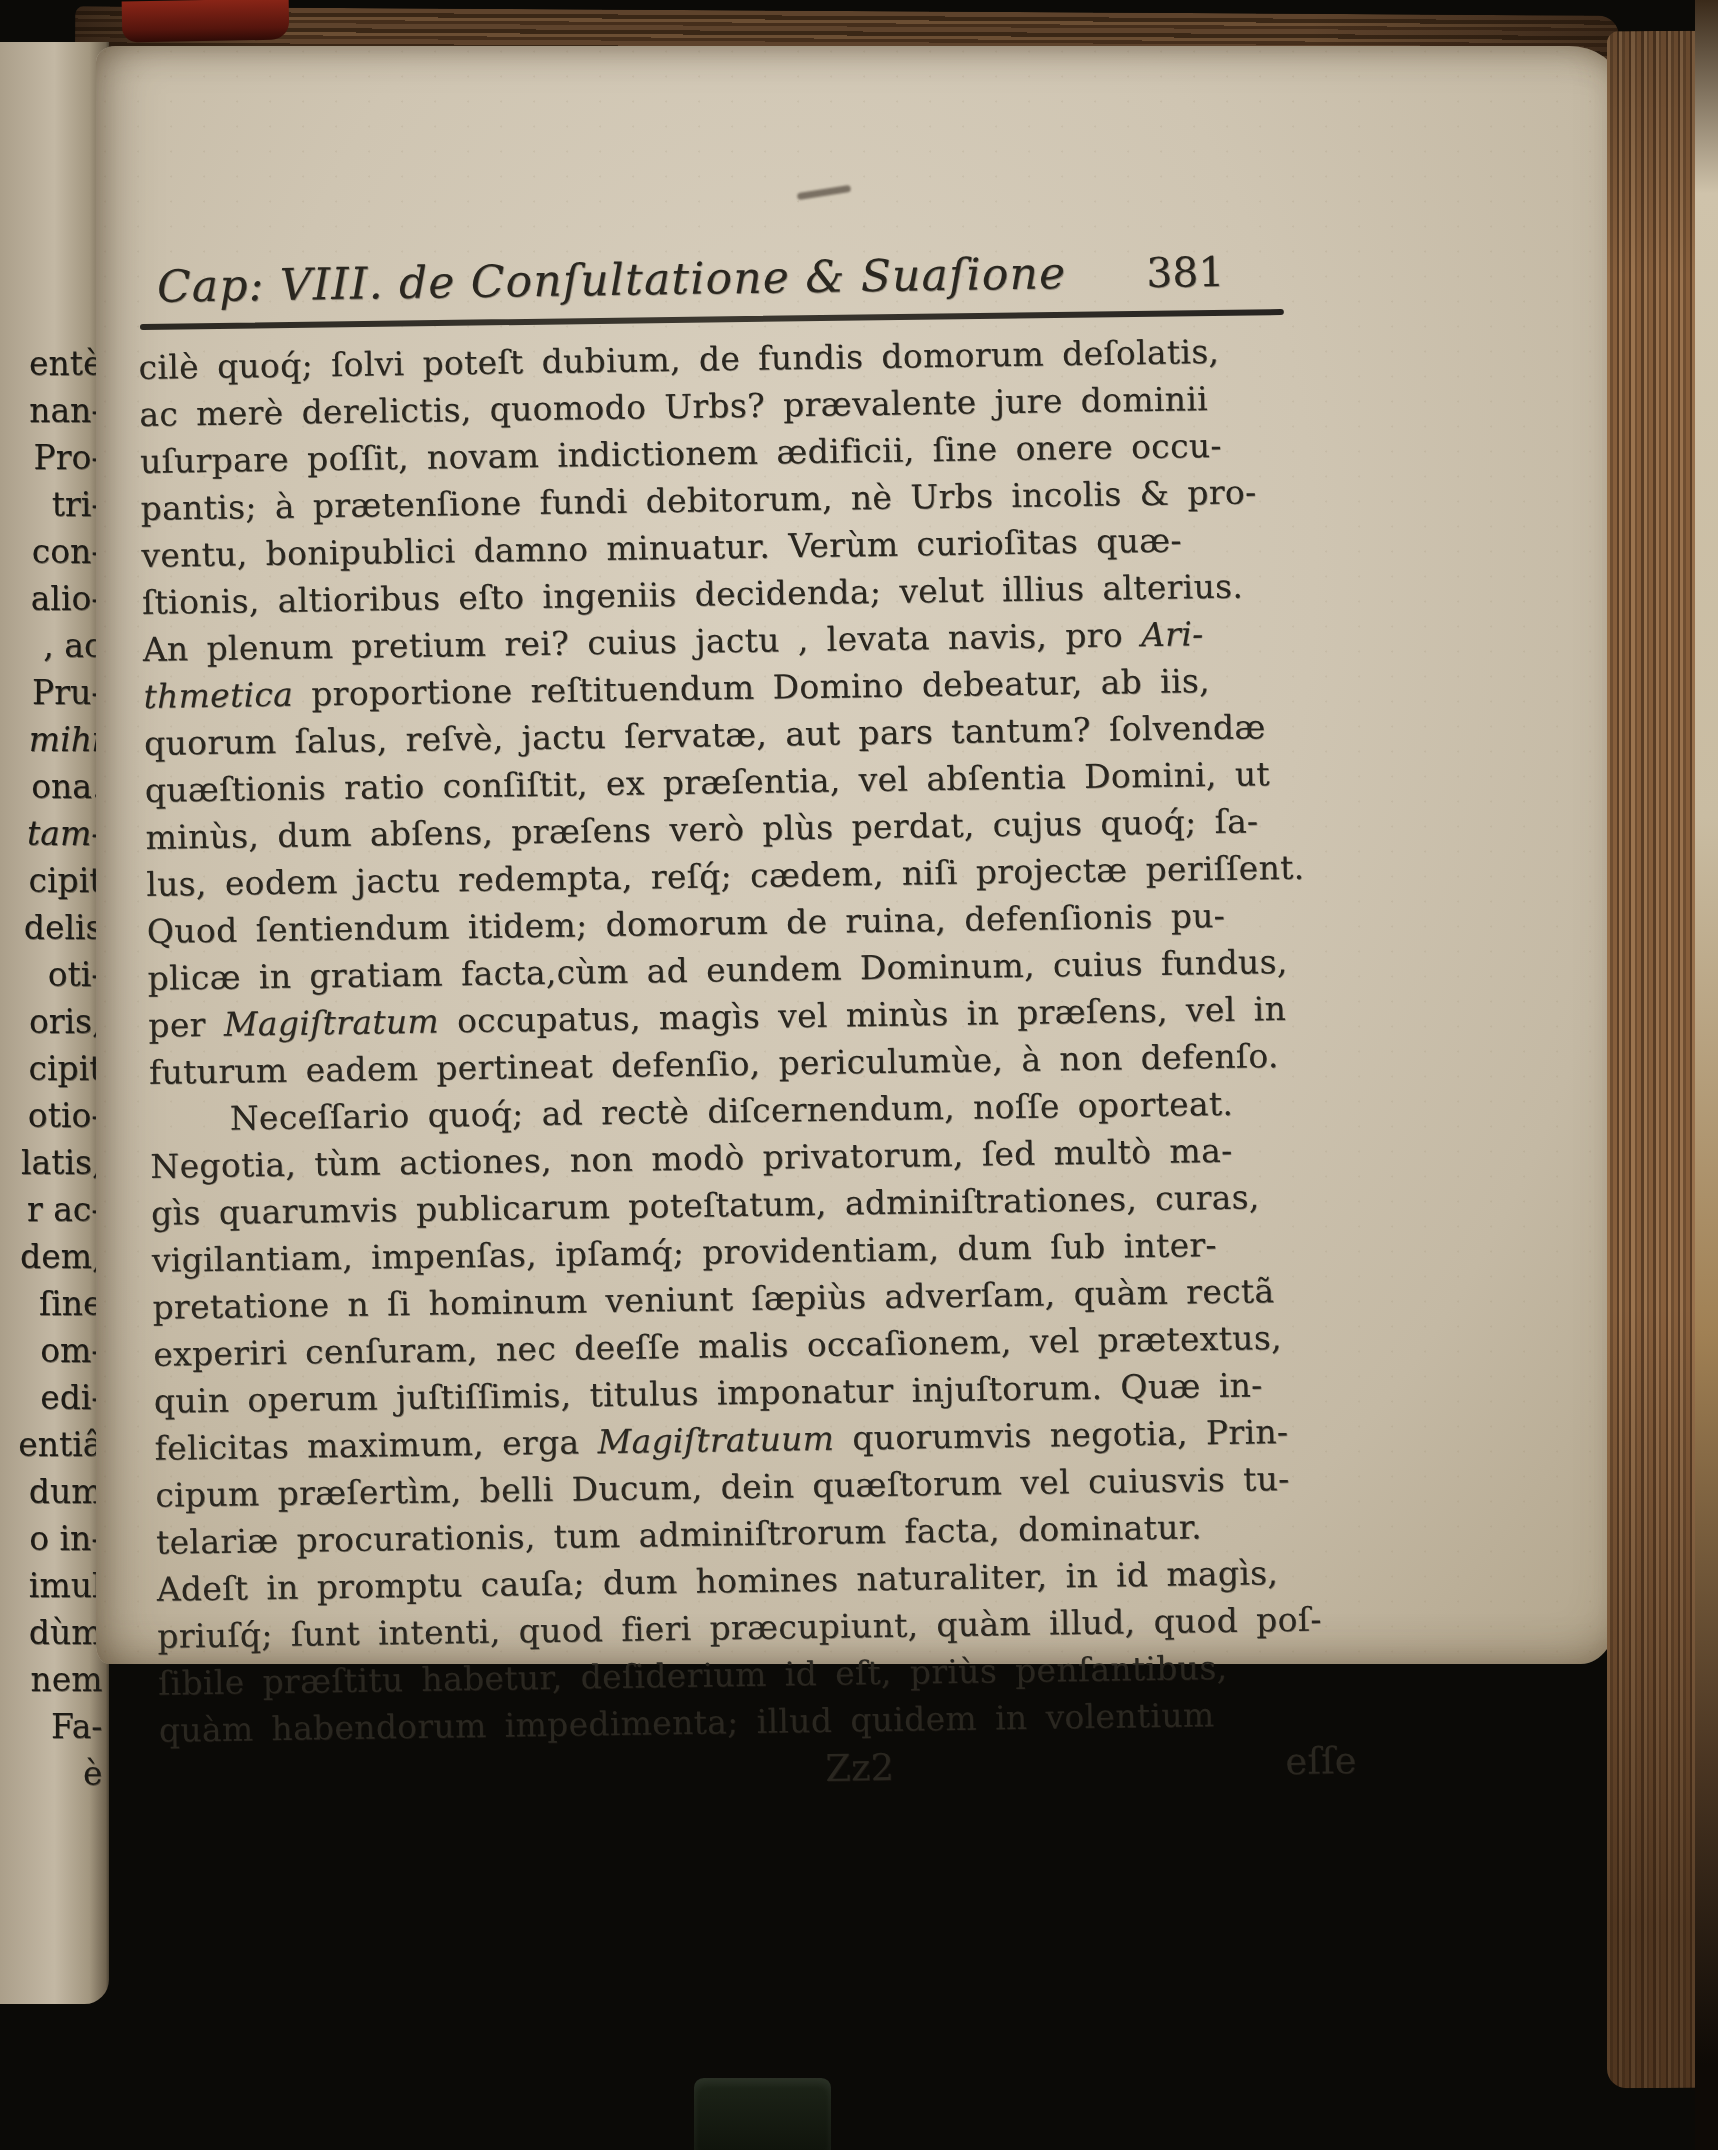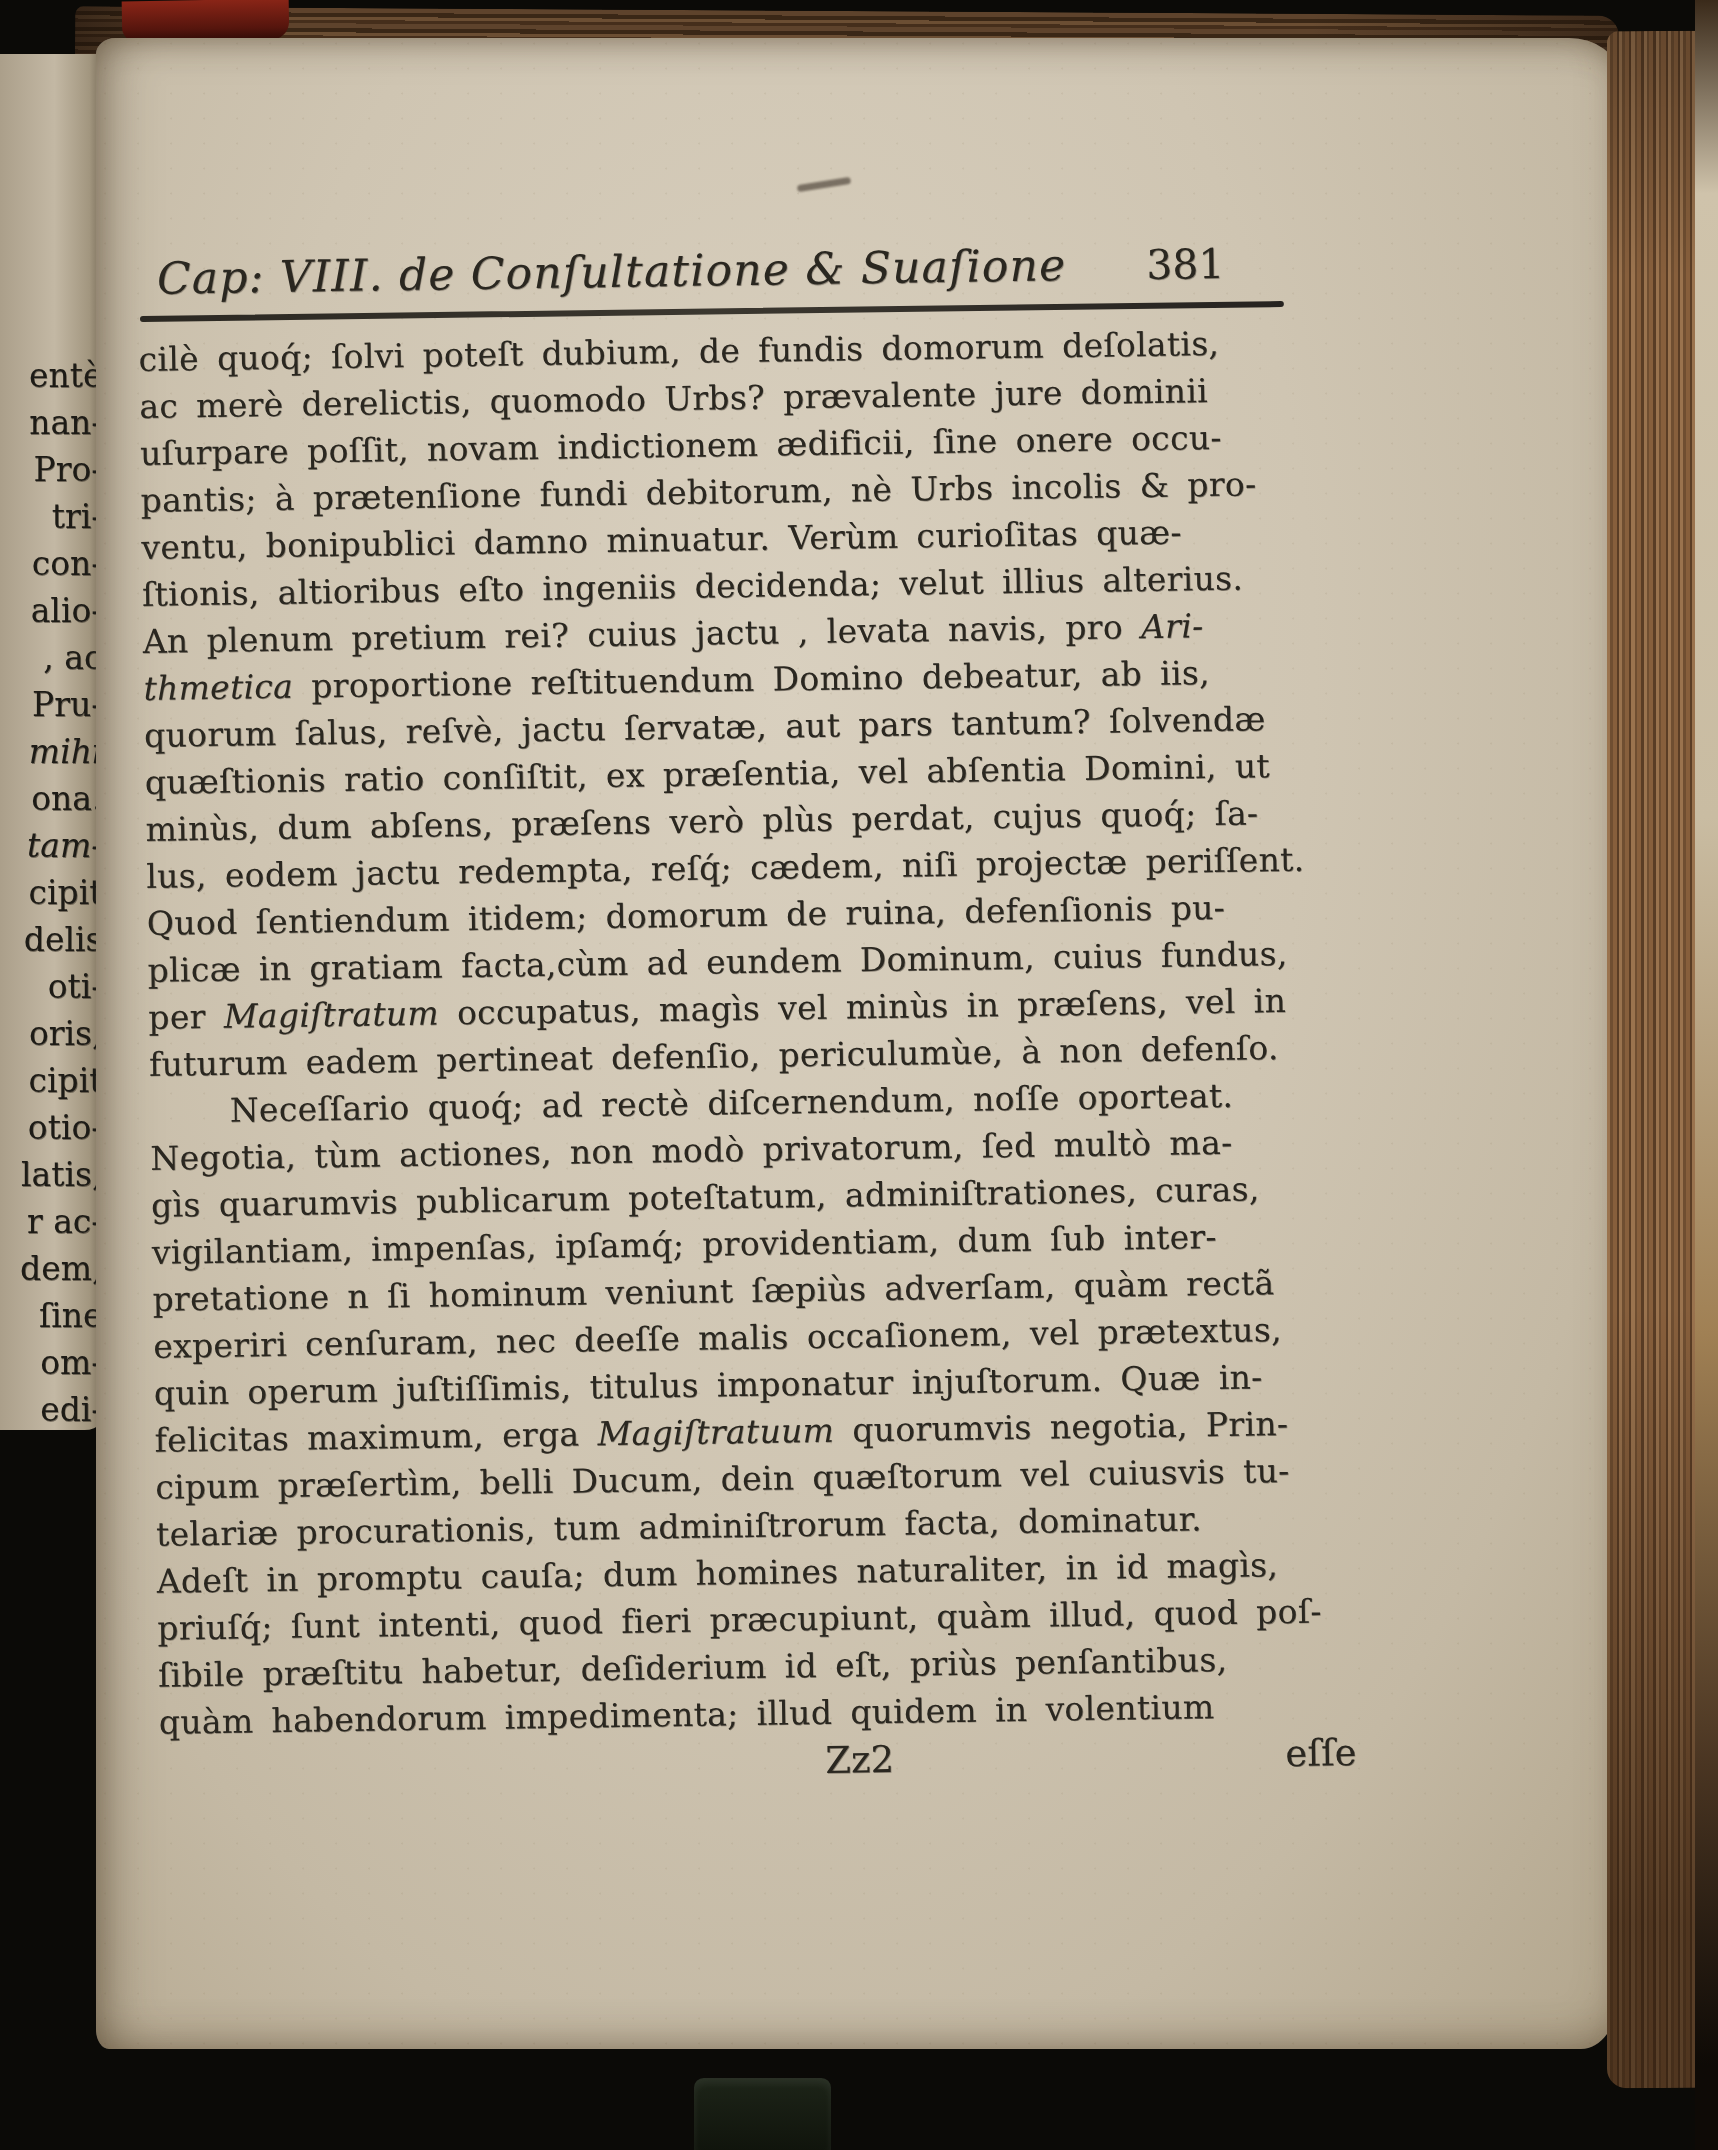--- a/index.html
+++ b/index.html
@@ -14,21 +14,21 @@
       linear-gradient(90deg,rgba(20,12,6,.55),rgba(0,0,0,0) 12%,rgba(0,0,0,0) 80%,rgba(25,15,8,.5)),
       repeating-linear-gradient(180deg,#5e432c 0 4.9px,#3a2716 4.9px 9px,#6b4e33 9px 12.2px,#452e1b 12.2px 15.5px);
     transform:rotate(.35deg);border-radius:8.1px 21px 6.5px 6.5px;
   }
   .headband{
     position:absolute;left:122px;top:0;width:167px;height:41px;
     background:linear-gradient(180deg,#8a2517,#55150d 70%,#2e0b06);
     border-radius:0 0 18px 14.7px;transform:rotate(-1deg);
   }
   .gutter-page{
-    position:absolute;left:0;top:54px;width:109px;height:1376px;overflow:hidden;
+    position:absolute;left:0;top:42px;width:109px;height:1962px;overflow:hidden;
     background:linear-gradient(90deg,#a углеr 0) ;
     background:linear-gradient(90deg,#ab9f8a,#c3b8a4 50%,#a2967f 82%,#6f6350 97%,#4a4133);
     border-radius:0 0 24.4px 0;
   }
   .gutter-column{
     position:absolute;right:6.5px;top:298px;text-align:right;white-space:nowrap;
     font-size:33px;line-height:47px;color:#1d1b16;
     text-shadow:0.6px 0.7px 0.6px rgba(40,34,26,.5);
   }
   .fore-edge{
@@ -36,21 +36,21 @@
     background:
       linear-gradient(180deg,rgba(0,0,0,.25) 0,rgba(0,0,0,0) 12%,rgba(0,0,0,0) 62%,rgba(35,20,8,.55) 92%),
       repeating-linear-gradient(90deg,#9a734e 0 3.3px,#6f4e31 3.3px 5.7px,#875f3c 5.7px 9.8px,#5a3d25 9.8px 12.2px);
     transform:skewY(-.4deg);border-radius:11.4px 3.3px 3.3px 19.6px;
   }
   .outer-strip{
     position:absolute;right:0;top:0;width:24.4px;height:2151px;
     background:linear-gradient(180deg,#3a2a1a 0,#cfc3ab 9%,#c9bca2 38%,#a08054 62%,#4a3522 82%,#0e0a06 96%);
   }
   .main-page{
-    position:absolute;left:96px;top:38px;width:1522px;height:2011px;
+    position:absolute;left:96px;top:46px;width:1522px;height:1618px;
     background:
       radial-gradient(circle at 28% 22%,rgba(120,98,66,.10) 0.8px,rgba(0,0,0,0) 1.3px),
       radial-gradient(ellipse at 45% 32%,#d9d0bf 0%,#cfc5b2 45%,#c4b9a4 74%,#b2a58c 100%);
     background-size:33px 25px,100% 100%;
     border-radius:19.6px 49px 37px 13px / 16.3px 37px 52px 19.6px;
     box-shadow:
       inset 23px 0 51px -14.7px rgba(66,49,28,.52),
       inset -13px -18px 45px -18px rgba(92,72,46,.38),
       inset 0 16.3px 34px -18px rgba(82,62,40,.45);
   }

